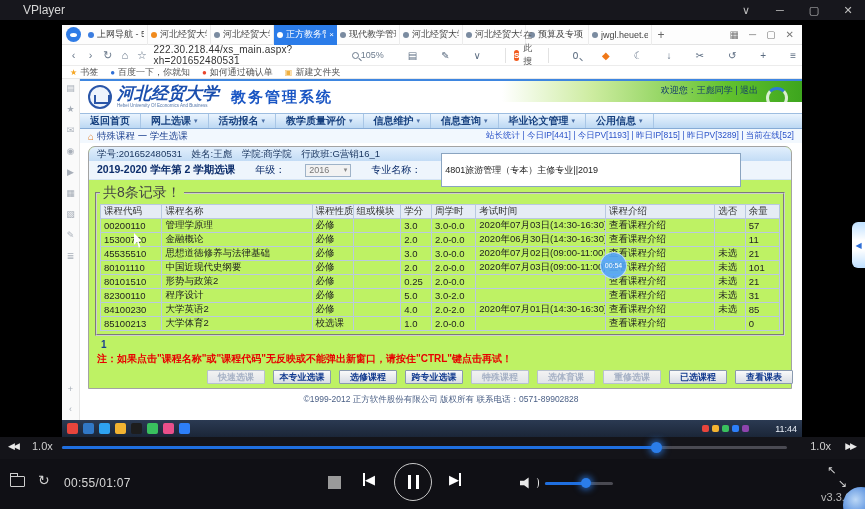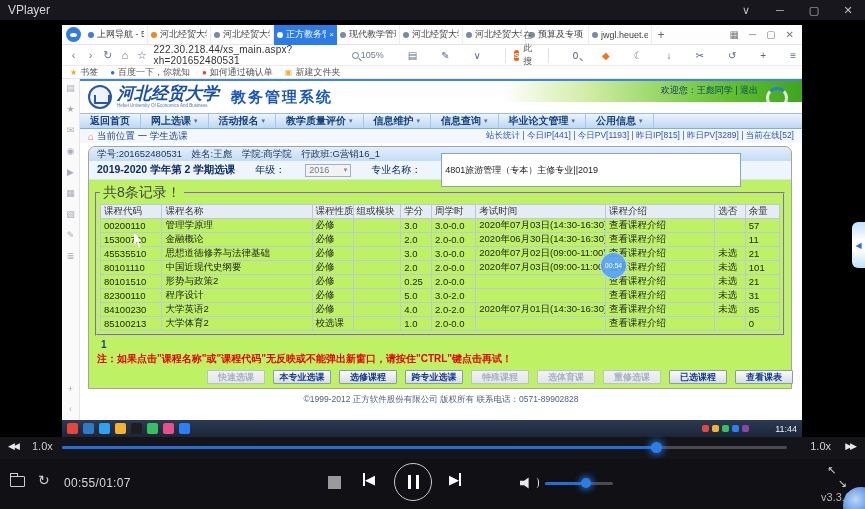--- a/index.html
+++ b/index.html
@@ -1,21 +1,21 @@
 <!DOCTYPE html>
 <html><head>
 <meta charset="utf-8">
 <style>
   * { margin:0; padding:0; box-sizing:border-box; }
   html,body { width:865px; height:509px; background:#000; overflow:hidden;
     font-family:"Liberation Sans","DejaVu Sans",sans-serif; }
 
   
   .titlebar { position:absolute; left:0; top:0; width:865px; height:20px; background:#17171d;
-    color:#d6d6d6; font-size:12px; line-height:20px; padding-left:8px; }
+    color:#d6d6d6; font-size:12px; line-height:20px; padding-left:23px; }
   .titlebar .win-ctrls { position:absolute; right:0; top:0; height:20px; display:flex; }
   .titlebar .win-ctrls span { width:34px; text-align:center; color:#c0c0c0; font-size:11px; line-height:20px; cursor:default; }
 
   .video-area { position:absolute; left:0; top:20px; width:865px; height:417px; background:#000; }
 
   
   .browser { position:absolute; left:62px; top:5px; width:740px; height:412px; background:#fff;
     display:flex; flex-direction:column; font-size:10px; }
   .tabbar { height:20px; background:#fdfdfd; display:flex; align-items:center; border-bottom:1px solid #e4e4e4; }
   .browser-logo { width:15px; height:15px; border-radius:50%; background:#2f7ce6; margin:0 4px 0 4px; position:relative; flex:0 0 auto;}
@@ -395,21 +395,21 @@
             <div class="nav-item">
               <span>公用信息</span>
               <span class="nav-caret show">▾</span>
             </div>
 
         </div>
 
         <div class="status-row">
           <span class="crumb">
             <span class="home-ic">⌂</span>
-            <span>当前位置 一 学生选课</span>
+            <span>特殊课程 一 学生选课</span>
           </span>
           <span class="stats">站长统计 | 今日IP[441] | 今日PV[1193] | 昨日IP[815] | 昨日PV[3289] | 当前在线[52]</span>
         </div>
 
         <div class="panel">
           <div class="student-bar">学号:201652480531　姓名:王彪　学院:商学院　行政班:G营销16_1</div>
 
           <div class="sem-row">
             <span class="sem-label">2019-2020 学年第 2 学期选课</span>
             <span class="field-label">年级：</span>

